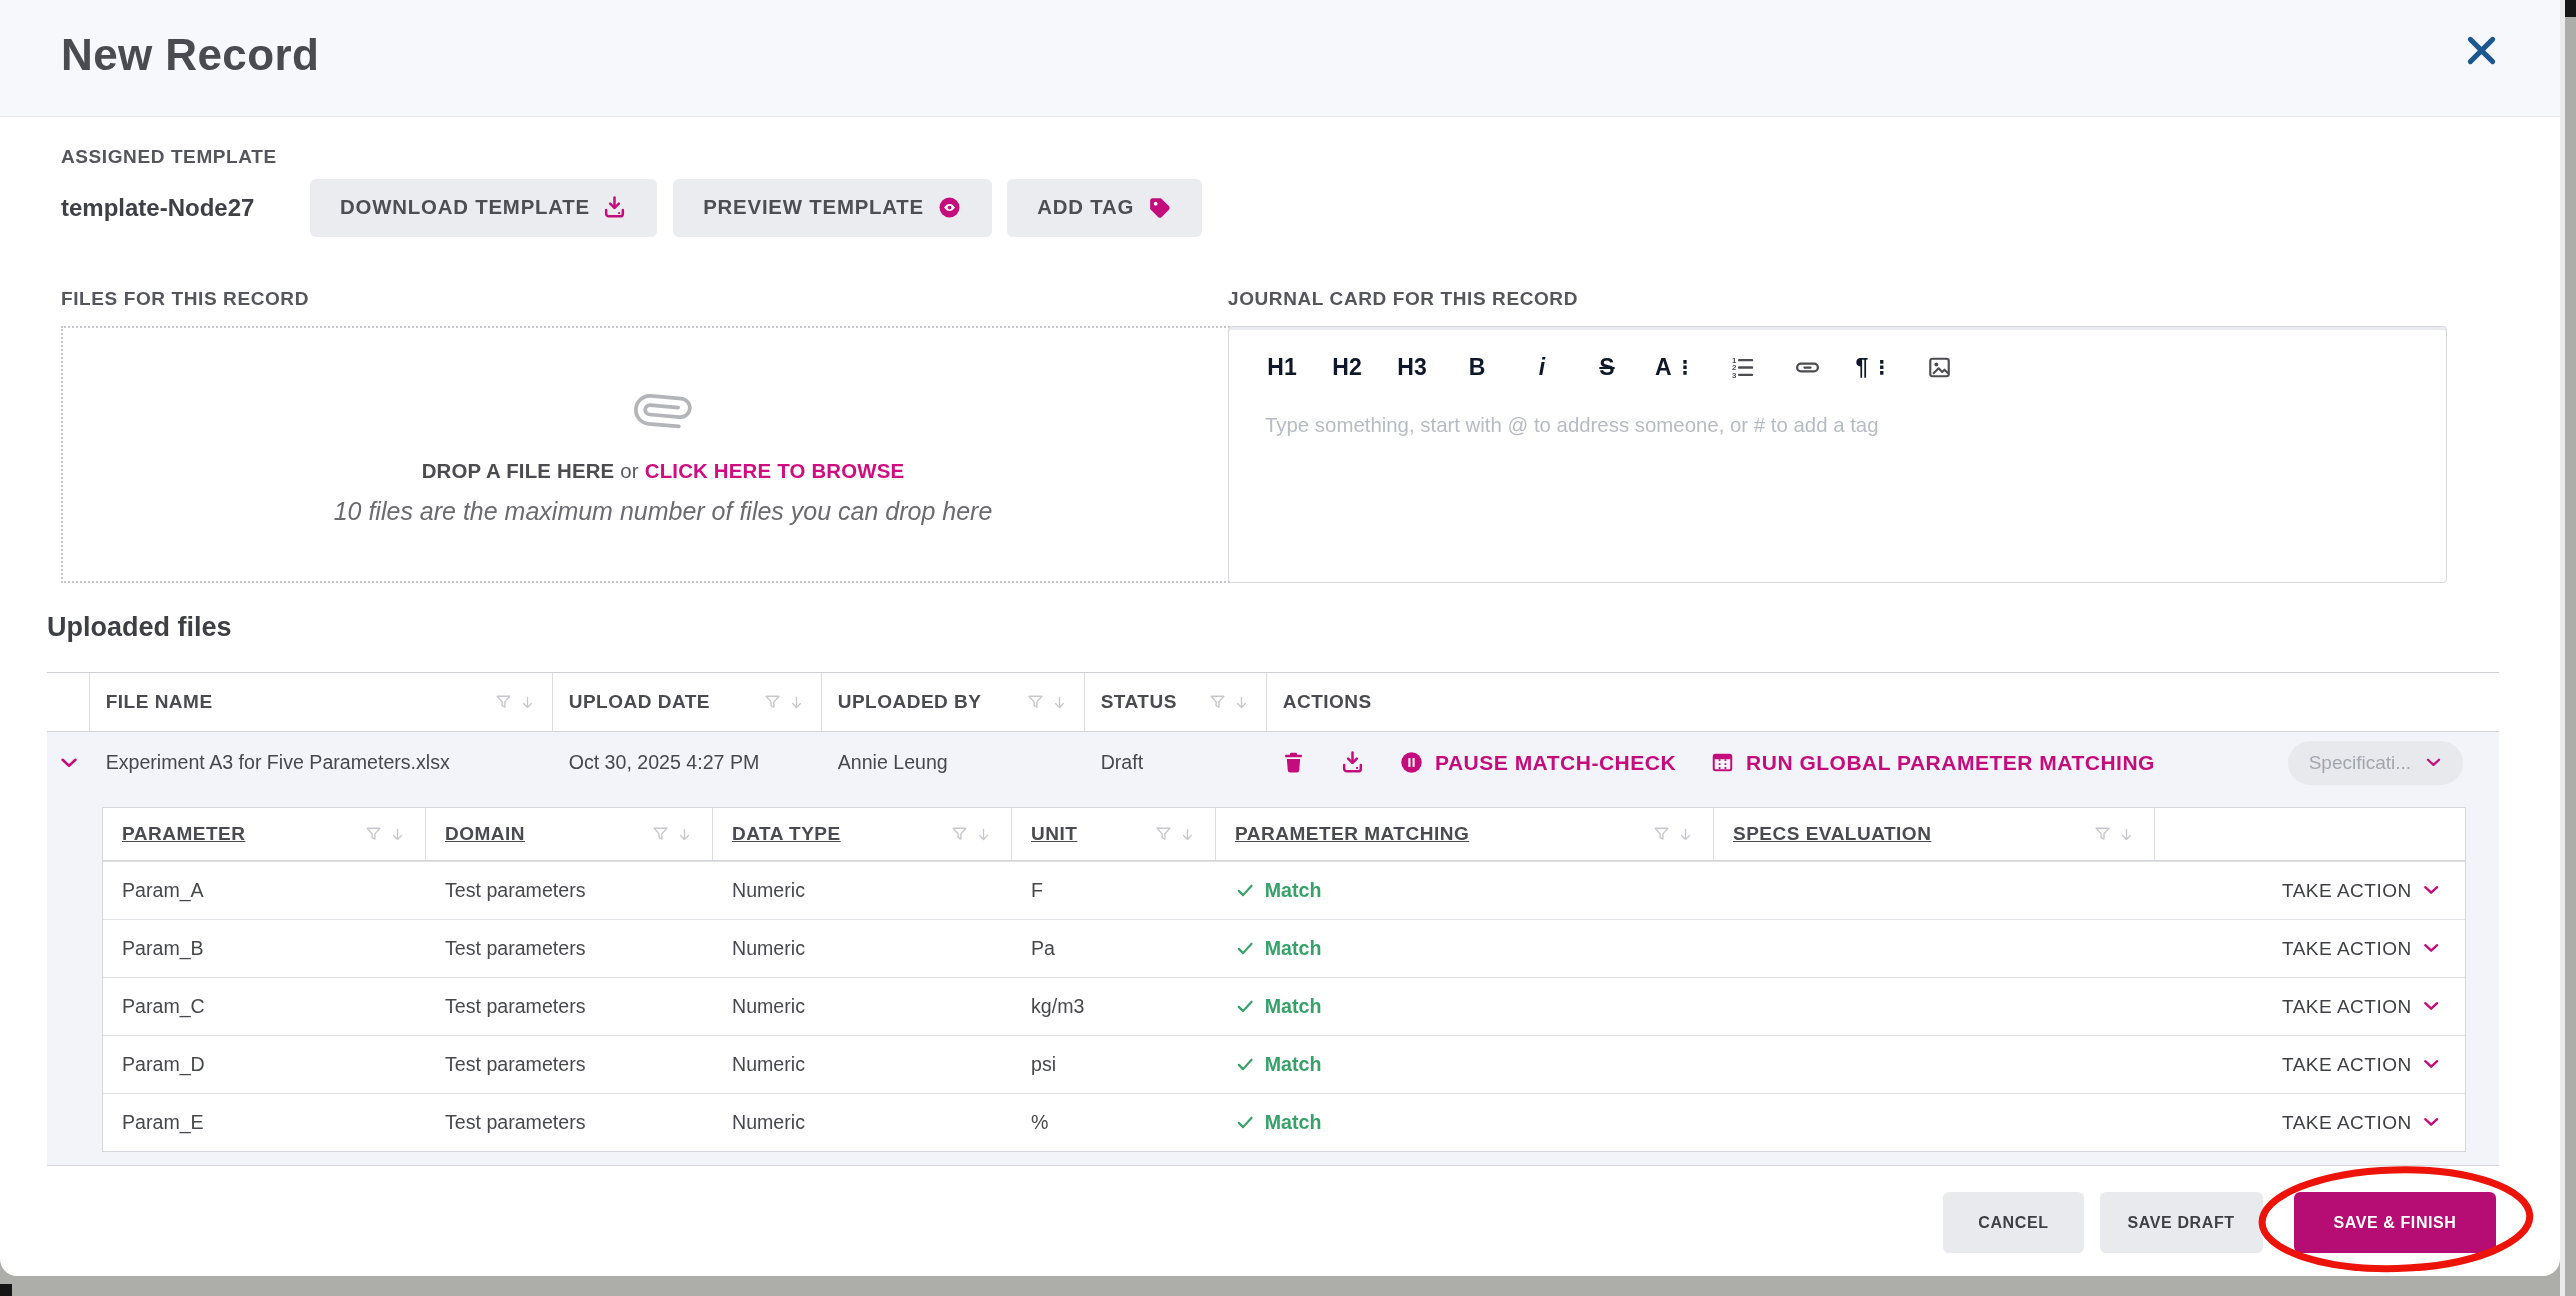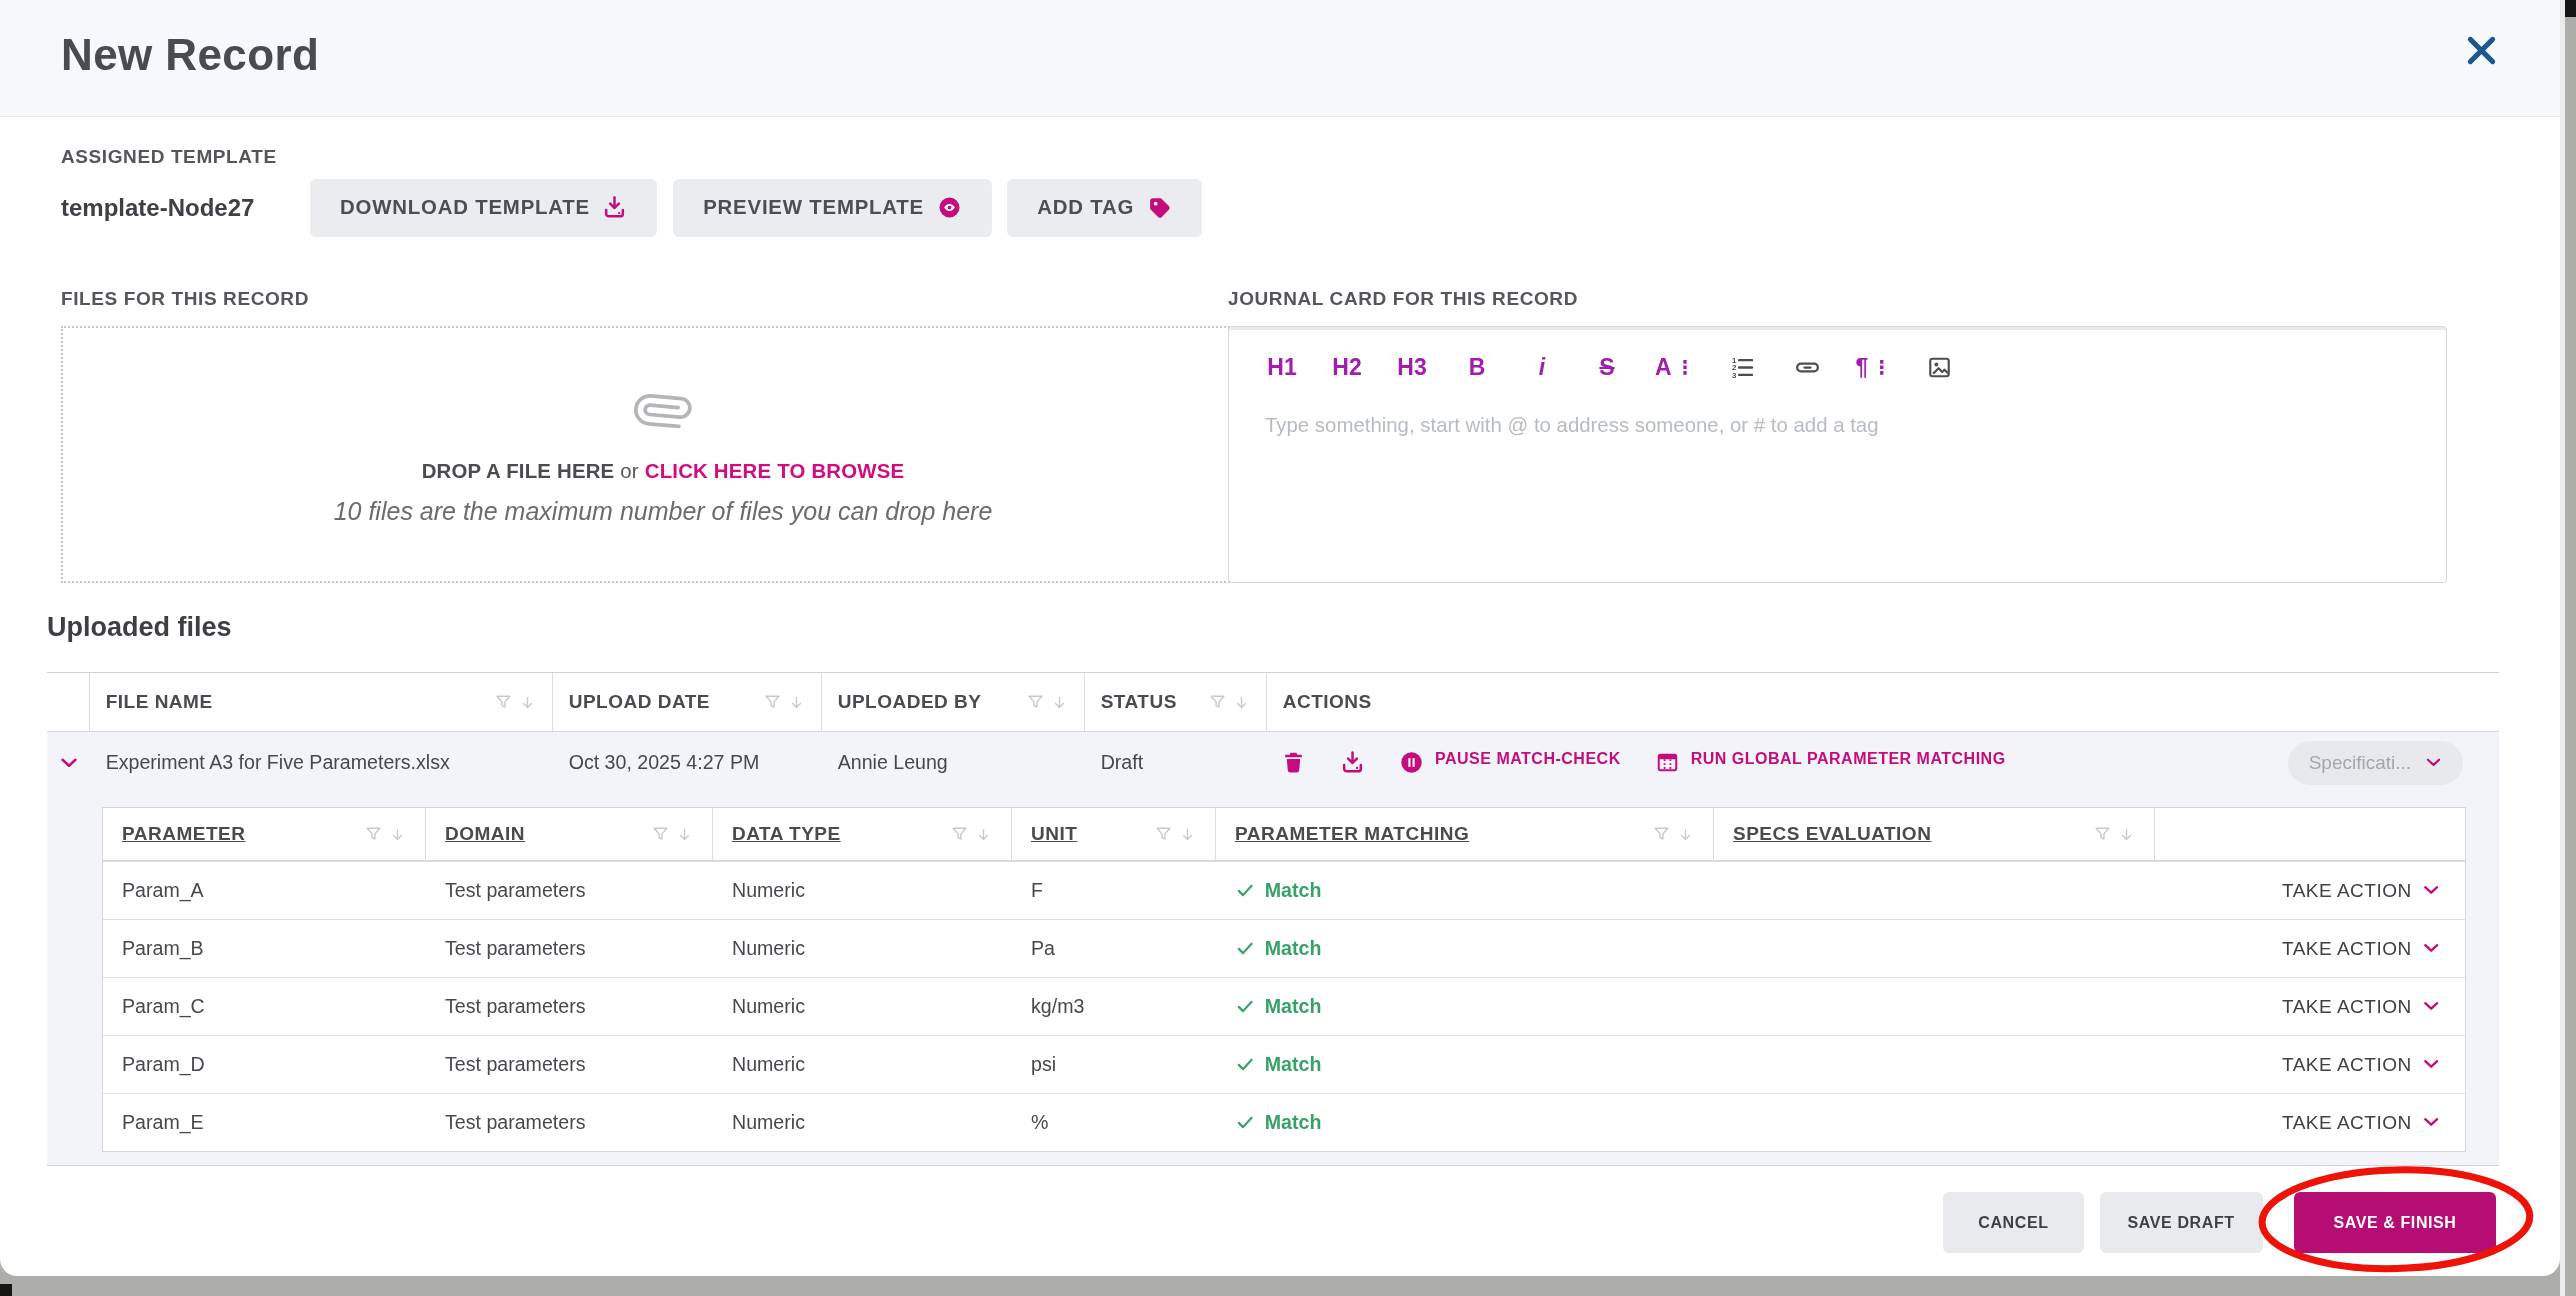--- a/index.html
+++ b/index.html
@@ -45,21 +45,21 @@
   .clip svg { width:100%; height:100%; }
   .drop-line1 { font-size:20.4px; color:#4b4b50; font-weight:bold; letter-spacing:0.2px; }
   .drop-line1 .or { font-weight:normal; color:#57575c; }
   .drop-line1 .browse { color:#d10c80; cursor:pointer; }
   .drop-line2 { margin-top:14px; font-size:25px; font-style:italic; color:#6a6a6f; }
 
   .journal-card { position:absolute; left:0; top:38px; width:1219px; height:257px; background:#fff;
                   border:1.6px solid #d6d7dc; border-radius:3.9px; box-shadow:inset 0 3.1px 0 #e9eaee; }
   .jtoolbar { display:flex; align-items:center; gap:31px; padding:23.5px 0 0 36px; }
   .jt-item { min-width:34px; height:33px; display:flex; align-items:center; justify-content:center;
-             font-size:23px; font-weight:bold; color:#a21caf; cursor:pointer; }
+             font-size:23px; font-weight:bold; color:#0f172a; cursor:pointer; }
   .jt-item.it { font-style:italic; font-weight:600; }
   .jt-item.strike { text-decoration:line-through; }
   .jt-item .vdots { font-size:19px; margin-left:3.9px; font-weight:bold; letter-spacing:0; }
   .jt-item .ticon { width:27px; height:27px; color:#4c4c51; }
   .ticon svg { width:100%; height:100%; }
   .jplaceholder { padding:30px 0 0 36px; font-size:20.4px; color:#b7bbc4; cursor:text; }
 
   
   .sec-uploaded { position:absolute; left:47px; top:612px; width:2452px; }
   .uf-heading { font-size:27px; font-weight:bold; color:#3e3f44; }
@@ -76,21 +76,21 @@
   .fsort .ar { width:17px; height:17px; }
 
   .ot-row { display:grid; grid-template-columns:43px 463px 269px 263px 182px 1fr; height:61px;
             background:#f2f4f9; align-items:center; }
   .c-cell { padding:0 15.7px; font-size:19.6px; color:#47484d; white-space:nowrap; overflow:hidden; }
   .expander { display:flex; align-items:center; justify-content:center; color:#c40c7d; cursor:pointer; }
   .expander svg { width:22px; height:22px; }
   .actions-cell { display:flex; align-items:center; padding-left:14px; gap:34px; }
   .ricon { width:25px; height:25px; color:#c40c7d; cursor:pointer; }
   .ricon svg { width:100%; height:100%; }
-  .link-action { display:flex; align-items:flex-start; gap:11px; color:#c40c7d; font-size:16px; font-weight:bold;
+  .link-action { display:flex; align-items:center; gap:11px; color:#c40c7d; font-size:21px; font-weight:bold;
                  letter-spacing:0.5px; cursor:pointer; white-space:nowrap; }
   .link-action .ricon { cursor:pointer; }
   .spec-pill { margin-left:auto; margin-right:36px; height:44px; min-width:157px; padding:0 20.4px;
                background:#e8e9ed; border:none; border-radius:22px; display:flex; align-items:center; gap:12.5px;
                font-family:inherit; font-size:19px; color:#a2a6ae; cursor:pointer; }
   .spec-pill svg { width:19px; height:19px; color:#c40c7d; }
 
   .ot-expanded { background:#f2f4f9; padding:14px 33px 13.3px 55px; border-bottom:1.6px solid #d4d5d9; }
 
   .pt { border:1.6px solid #d6d7dc; background:#fff; }

